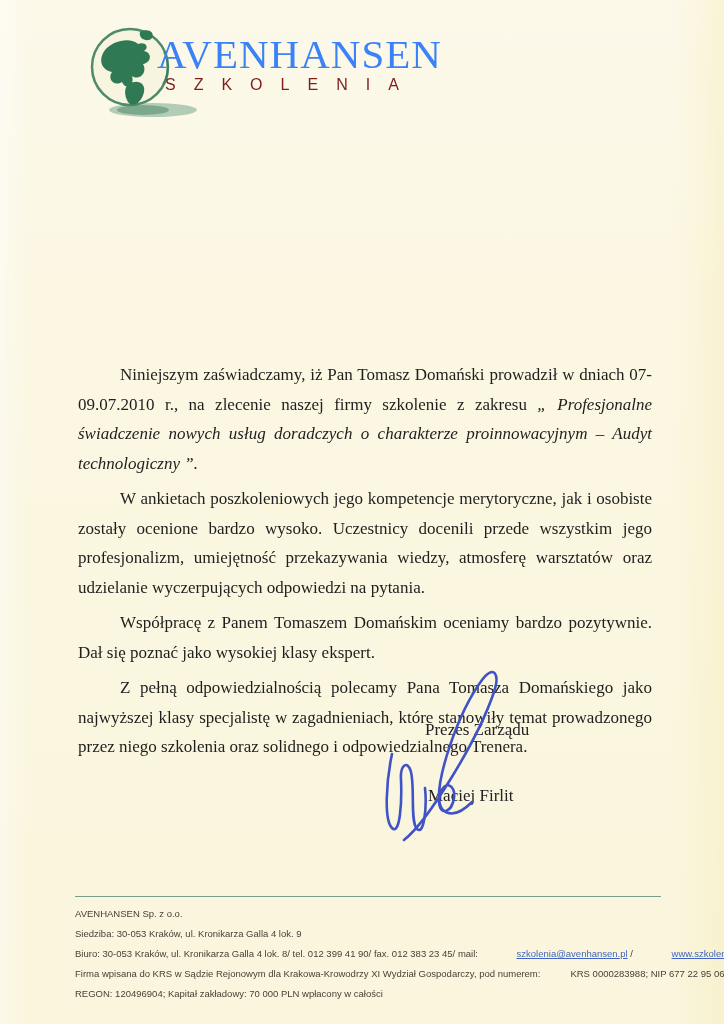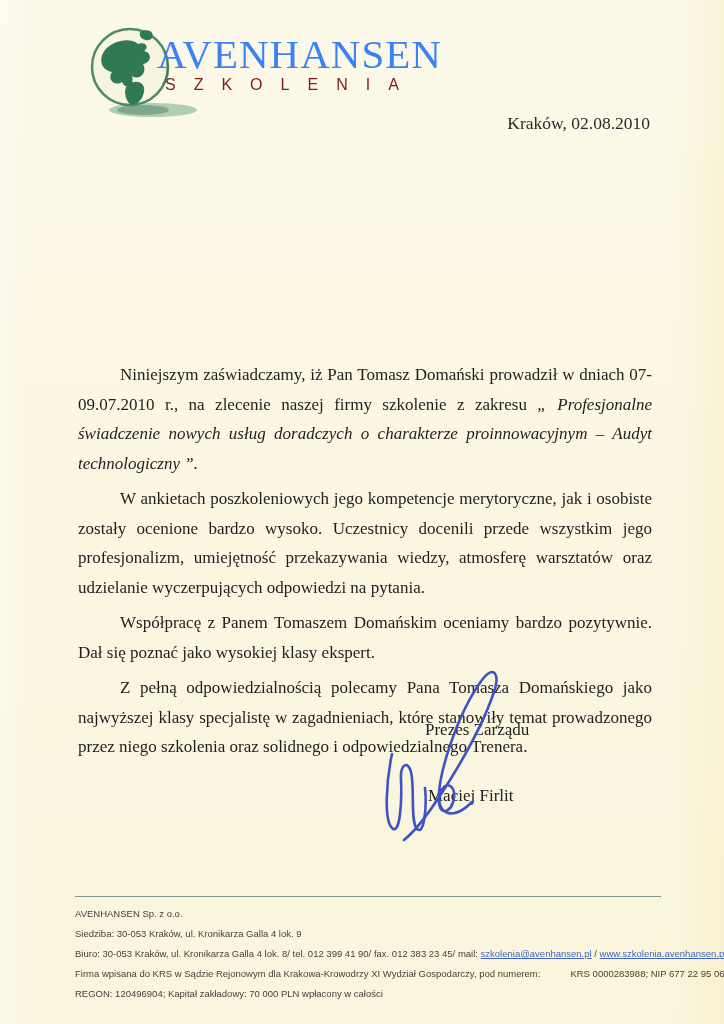--- a/index.html
+++ b/index.html
@@ -54,21 +54,21 @@
   .sig-ink  { position: absolute; left: 382px; top: 662px; z-index: 3; }
 
   
   .footer {
     position: absolute; left: 75px; top: 896px; width: 586px;
     font-family: "Liberation Sans", sans-serif;
     font-size: 9.5px; color: #48423a;
   }
   .footer-rule { border-top: 1.5px solid #7d9b8b; margin-bottom: 7px; }
   .footer-line { line-height: 20px; white-space: nowrap; }
-  .footer a { color: #4165c0; text-decoration: underline; }
+  .footer a { color: #4165c0; text-decoration: underline; margin-left: 36px; }
   .registry-right { margin-left: 30px; }
 </style>
 </head>
 <body>
 
 <div class="page">
 
   <div class="logo">
     <svg class="globe" width="125" height="100" viewBox="0 0 125 100">
       <ellipse cx="68" cy="88" rx="44" ry="7" fill="#5a9678" opacity="0.45"></ellipse>
@@ -76,21 +76,20 @@
       <circle cx="45" cy="45" r="38" fill="#f7f4df" stroke="#4f8a6b" stroke-width="2.5"></circle>
       <path d="M 20 28 C 28 18 46 15 53 22 C 60 19 65 25 59 29 C 68 31 66 41 58 42 C 63 51 54 59 47 54 C 50 63 41 69 37 60 C 29 65 22 57 27 50 C 16 48 13 37 20 28 Z" fill="#2f7a54"></path>
       <path d="M 55 10 C 62 6 70 9 67 16 C 63 21 53 17 55 10 Z" fill="#2f7a54"></path>
       <path d="M 44 62 C 52 57 61 61 59 70 C 57 80 48 87 43 80 C 39 73 39 65 44 62 Z" fill="#2f7a54"></path>
       <path d="M 79 30 C 84 38 84 54 78 62" fill="none" stroke="#2f7a54" stroke-width="2" opacity="0.65"></path>
     </svg>
     <div class="brand-name">AVENHANSEN</div>
     <div class="brand-sub">SZKOLENIA</div>
   </div>
 
-  <div class="dateline">Kraków, 02.08.2010</div>
 
 
   <div class="letter-body">
     <p><span>Niniejszym zaświadczamy, iż Pan Tomasz Domański prowadził w dniach 07-09.07.2010 r., na zlecenie naszej firmy szkolenie z zakresu </span><span class="italic">„ Profesjonalne świadczenie nowych usług doradczych o charakterze proinnowacyjnym – Audyt technologiczny ”.</span></p>
     <p>W ankietach poszkoleniowych jego kompetencje merytoryczne, jak i osobiste zostały ocenione bardzo wysoko. Uczestnicy docenili przede wszystkim jego profesjonalizm, umiejętność przekazywania wiedzy, atmosferę warsztatów oraz udzielanie wyczerpujących odpowiedzi na pytania.</p>
     <p>Współpracę z Panem Tomaszem Domańskim oceniamy bardzo pozytywnie. Dał się poznać jako wysokiej klasy ekspert.</p>
     <p>Z pełną odpowiedzialnością polecamy Pana Tomasza Domańskiego jako najwyższej klasy specjalistę w zagadnieniach, które stanowiły temat prowadzonego przez niego szkolenia oraz solidnego i odpowiedzialnego Trenera.</p>
   </div>
 
   <div class="sig-role">Prezes Zarządu</div>

